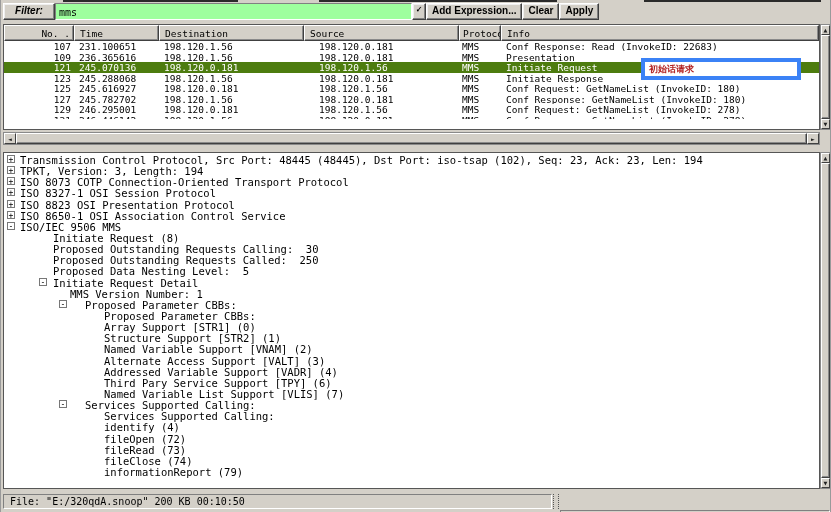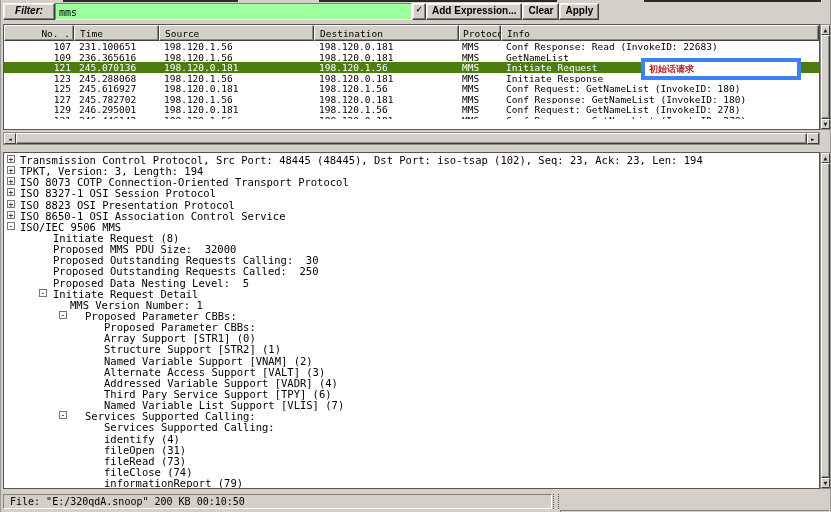--- a/index.html
+++ b/index.html
@@ -80,29 +80,29 @@
     <div class="btn small-btn">✓</div>
     <div class="btn">Add Expression...</div>
     <div class="btn">Clear</div>
     <div class="btn">Apply</div>
   </div>
 
   <div class="list-pane">
     <div class="hdr" id="list-header">
         <div class="hdr-cell c0">No. .</div>
         <div class="hdr-cell c1">Time</div>
+        <div class="hdr-cell c3">Destination</div>
         <div class="hdr-cell c2">Source</div>
-        <div class="hdr-cell c3">Destination</div>
         <div class="hdr-cell c4">Protocol</div>
         <div class="hdr-cell c5">Info</div>
       </div>
     <div class="rows" id="list-rows">
       <div class="annotation">初始话请求</div>
     <div class="prow"><span class="c0">107</span><span class="c1">231.100651</span><span class="c2">198.120.1.56</span><span class="c3">198.120.0.181</span><span class="c4">MMS</span><span class="c5">Conf Response: Read (InvokeID: 22683)</span></div>
-        <div class="prow"><span class="c0">109</span><span class="c1">236.365616</span><span class="c2">198.120.1.56</span><span class="c3">198.120.0.181</span><span class="c4">MMS</span><span class="c5">GetNameList</span></div>
+        <div class="prow"><span class="c0">109</span><span class="c1">236.365616</span><span class="c2">198.120.1.56</span><span class="c3">198.120.0.181</span><span class="c4">MMS</span><span class="c5">Presentation</span></div>
         <div class="prow sel"><span class="c0">121</span><span class="c1">245.070136</span><span class="c2">198.120.0.181</span><span class="c3">198.120.1.56</span><span class="c4">MMS</span><span class="c5">Initiate Request</span></div>
         <div class="prow"><span class="c0">123</span><span class="c1">245.288068</span><span class="c2">198.120.1.56</span><span class="c3">198.120.0.181</span><span class="c4">MMS</span><span class="c5">Initiate Response</span></div>
         <div class="prow"><span class="c0">125</span><span class="c1">245.616927</span><span class="c2">198.120.0.181</span><span class="c3">198.120.1.56</span><span class="c4">MMS</span><span class="c5">Conf Request: GetNameList (InvokeID: 180)</span></div>
         <div class="prow"><span class="c0">127</span><span class="c1">245.782702</span><span class="c2">198.120.1.56</span><span class="c3">198.120.0.181</span><span class="c4">MMS</span><span class="c5">Conf Response: GetNameList (InvokeID: 180)</span></div>
         <div class="prow"><span class="c0">129</span><span class="c1">246.295001</span><span class="c2">198.120.0.181</span><span class="c3">198.120.1.56</span><span class="c4">MMS</span><span class="c5">Conf Request: GetNameList (InvokeID: 278)</span></div>
         <div class="prow"><span class="c0">131</span><span class="c1">246.446142</span><span class="c2">198.120.1.56</span><span class="c3">198.120.0.181</span><span class="c4">MMS</span><span class="c5">Conf Response: GetNameList (InvokeID: 278)</span></div>
       </div>
   </div>
 
   <div class="vscroll" style="left:819px;top:24px;height:106px;">
@@ -123,39 +123,38 @@
 
   <div class="detail-pane" id="detail-pane">
       <div class="dline d0"><span class="exp">+</span><span>Transmission Control Protocol, Src Port: 48445 (48445), Dst Port: iso-tsap (102), Seq: 23, Ack: 23, Len: 194</span></div>
       <div class="dline d0"><span class="exp">+</span><span>TPKT, Version: 3, Length: 194</span></div>
       <div class="dline d0"><span class="exp">+</span><span>ISO 8073 COTP Connection-Oriented Transport Protocol</span></div>
       <div class="dline d0"><span class="exp">+</span><span>ISO 8327-1 OSI Session Protocol</span></div>
       <div class="dline d0"><span class="exp">+</span><span>ISO 8823 OSI Presentation Protocol</span></div>
       <div class="dline d0"><span class="exp">+</span><span>ISO 8650-1 OSI Association Control Service</span></div>
       <div class="dline d0"><span class="exp">-</span><span>ISO/IEC 9506 MMS</span></div>
       <div class="dline d1"><span>Initiate Request (8)</span></div>
-      <div class="dline d1"><span>Proposed MMS PDU Size:  32000</span></div>
       <div class="dline d1"><span>Proposed Outstanding Requests Calling:  30</span></div>
       <div class="dline d1"><span>Proposed Outstanding Requests Called:  250</span></div>
       <div class="dline d1"><span>Proposed Data Nesting Level:  5</span></div>
       <div class="dline d1"><span class="exp">-</span><span>Initiate Request Detail</span></div>
       <div class="dline d2"><span>MMS Version Number: 1</span></div>
       <div class="dline d2 he"><span class="exp">-</span><span>Proposed Parameter CBBs:</span></div>
       <div class="dline d3"><span>Proposed Parameter CBBs:</span></div>
       <div class="dline d3"><span>Array Support [STR1] (0)</span></div>
       <div class="dline d3"><span>Structure Support [STR2] (1)</span></div>
       <div class="dline d3"><span>Named Variable Support [VNAM] (2)</span></div>
       <div class="dline d3"><span>Alternate Access Support [VALT] (3)</span></div>
       <div class="dline d3"><span>Addressed Variable Support [VADR] (4)</span></div>
       <div class="dline d3"><span>Third Pary Service Support [TPY] (6)</span></div>
       <div class="dline d3"><span>Named Variable List Support [VLIS] (7)</span></div>
       <div class="dline d2 he"><span class="exp">-</span><span>Services Supported Calling:</span></div>
       <div class="dline d3"><span>Services Supported Calling:</span></div>
       <div class="dline d3"><span>identify (4)</span></div>
-      <div class="dline d3"><span>fileOpen (31)</span></div>
+      <div class="dline d3"><span>fileOpen (72)</span></div>
       <div class="dline d3"><span>fileRead (73)</span></div>
       <div class="dline d3"><span>fileClose (74)</span></div>
       <div class="dline d3"><span>informationReport (79)</span></div>
     </div>
 
   <div class="vscroll" style="left:819px;top:152px;height:337px;">
     <div class="sb-btn">▲</div>
     <div class="sb-thumb-v" style="top:10px;bottom:10px;"></div>
     <div class="sb-btn" style="position:absolute;bottom:0;left:0;right:0;">▼</div>
   </div>

